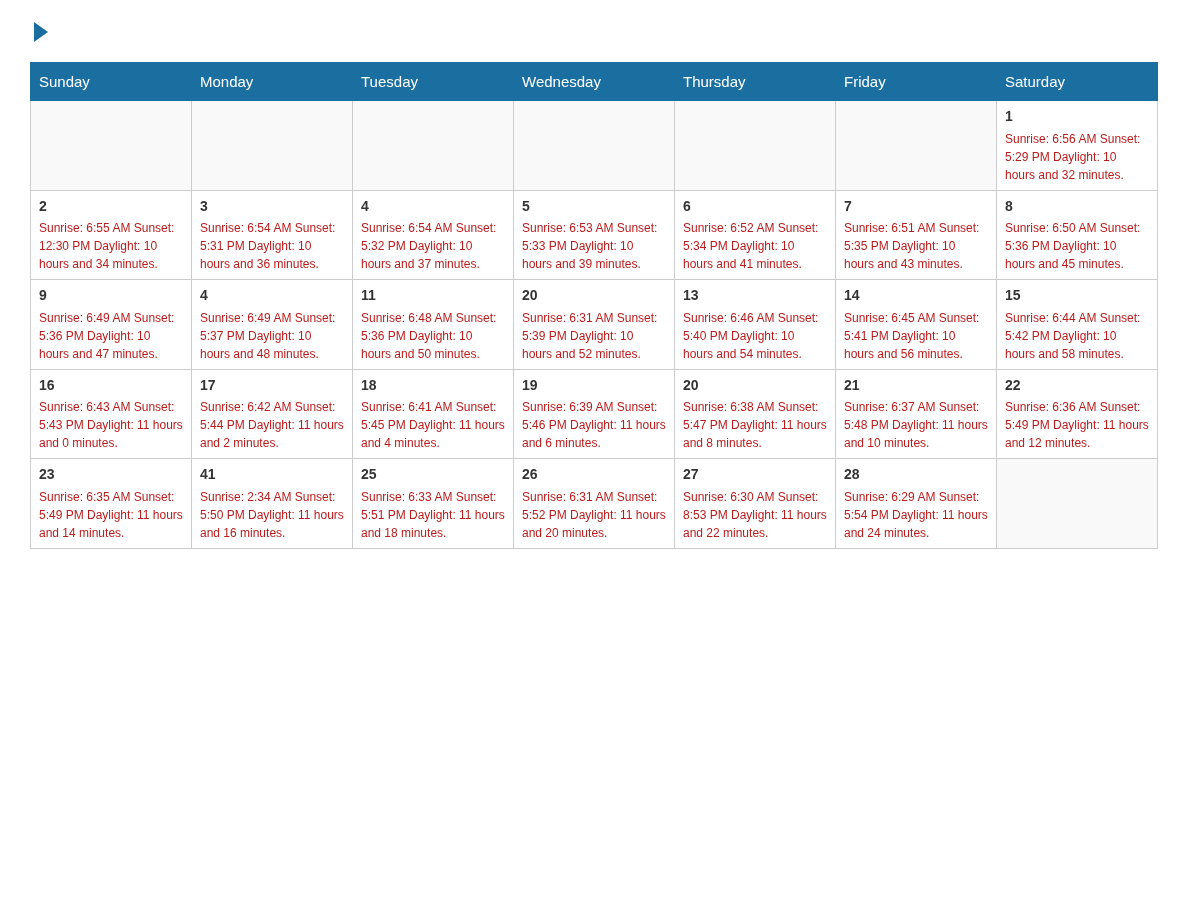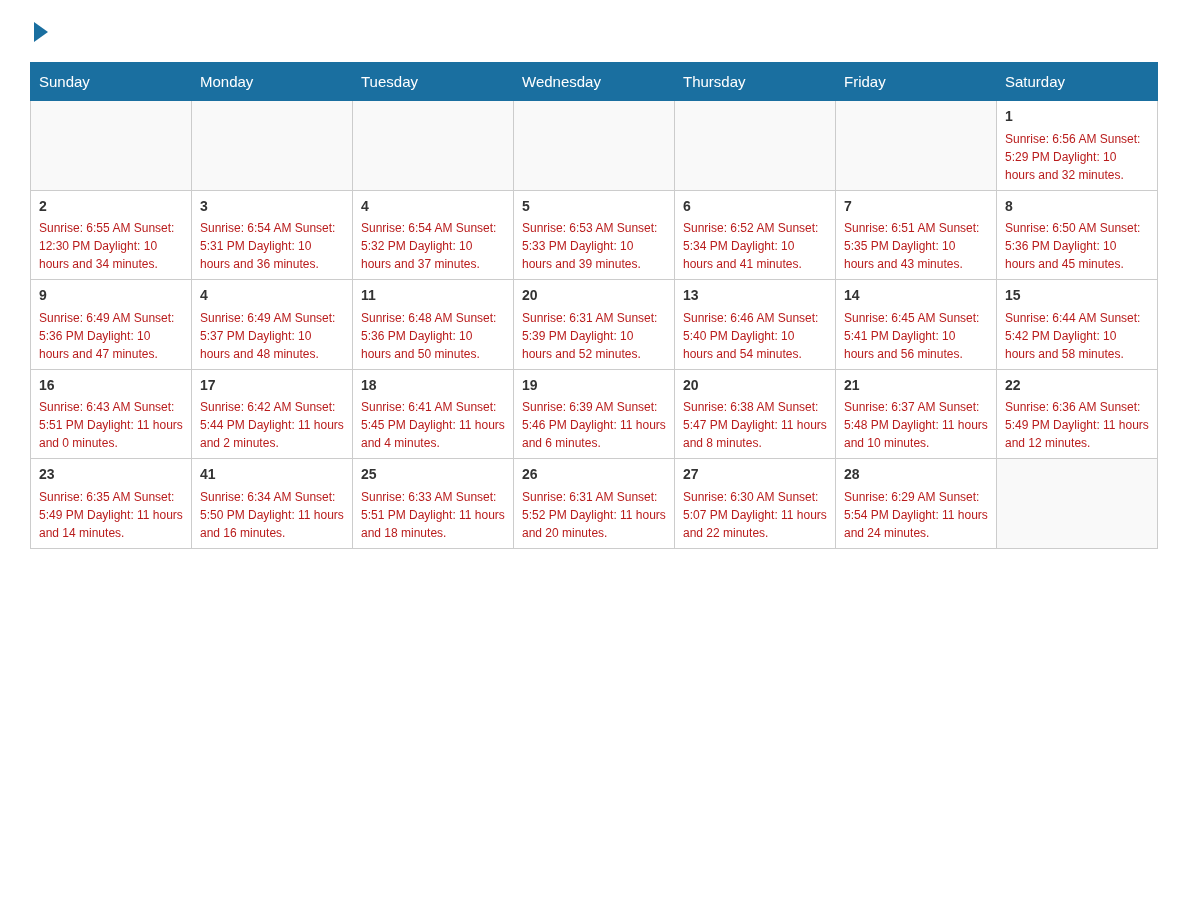--- a/index.html
+++ b/index.html
@@ -226,21 +226,21 @@
           <span class="day-number">15</span>
           <div class="day-info">Sunrise: 6:44 AM
 Sunset: 5:42 PM
 Daylight: 10 hours and 58 minutes.</div>
         </td>
       </tr>
       <tr>
         <td>
           <span class="day-number">16</span>
           <div class="day-info">Sunrise: 6:43 AM
-Sunset: 5:51 PM
+Sunset: 5:43 PM
 Daylight: 11 hours and 0 minutes.</div>
         </td>
         <td>
           <span class="day-number">17</span>
           <div class="day-info">Sunrise: 6:42 AM
 Sunset: 5:44 PM
 Daylight: 11 hours and 2 minutes.</div>
         </td>
         <td>
           <span class="day-number">18</span>
@@ -275,40 +275,40 @@
       </tr>
       <tr>
         <td>
           <span class="day-number">23</span>
           <div class="day-info">Sunrise: 6:35 AM
 Sunset: 5:49 PM
 Daylight: 11 hours and 14 minutes.</div>
         </td>
         <td>
           <span class="day-number">41</span>
-          <div class="day-info">Sunrise: 6:34 AM
+          <div class="day-info">Sunrise: 2:34 AM
 Sunset: 5:50 PM
 Daylight: 11 hours and 16 minutes.</div>
         </td>
         <td>
           <span class="day-number">25</span>
           <div class="day-info">Sunrise: 6:33 AM
 Sunset: 5:51 PM
 Daylight: 11 hours and 18 minutes.</div>
         </td>
         <td>
           <span class="day-number">26</span>
           <div class="day-info">Sunrise: 6:31 AM
 Sunset: 5:52 PM
 Daylight: 11 hours and 20 minutes.</div>
         </td>
         <td>
           <span class="day-number">27</span>
           <div class="day-info">Sunrise: 6:30 AM
-Sunset: 5:07 PM
+Sunset: 8:53 PM
 Daylight: 11 hours and 22 minutes.</div>
         </td>
         <td>
           <span class="day-number">28</span>
           <div class="day-info">Sunrise: 6:29 AM
 Sunset: 5:54 PM
 Daylight: 11 hours and 24 minutes.</div>
         </td>
         <td class="empty-cell"></td>
       </tr>

